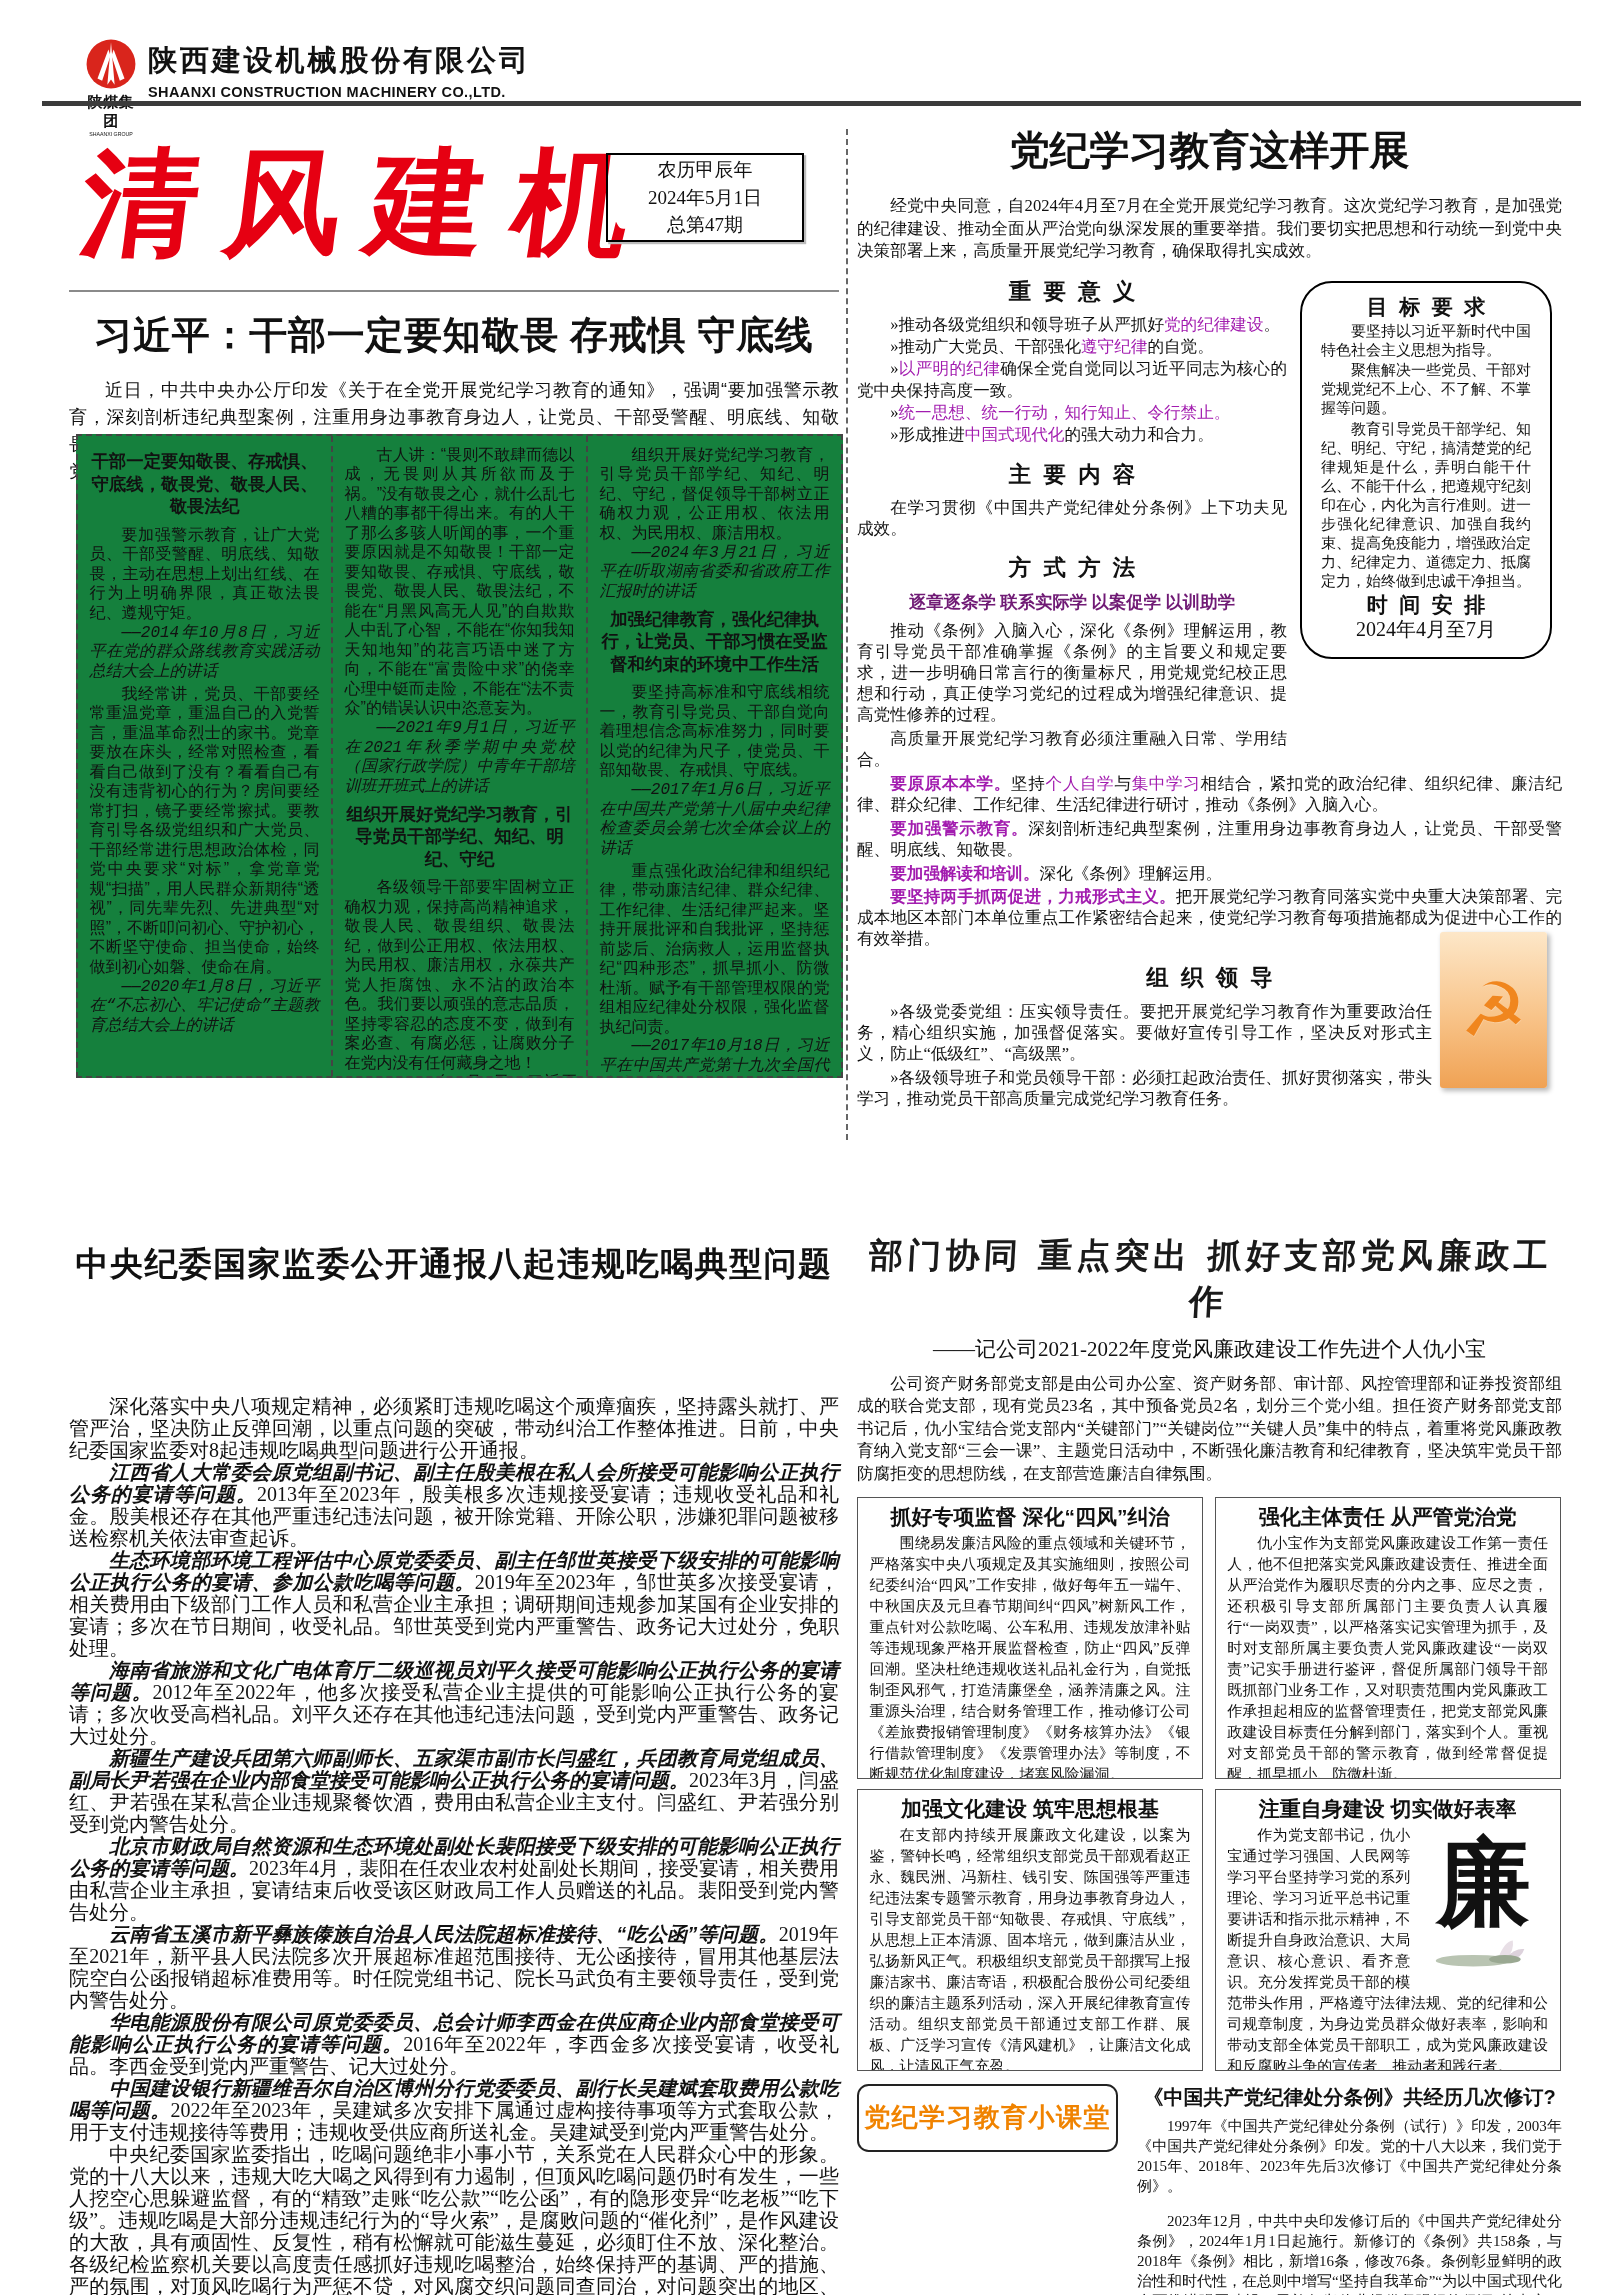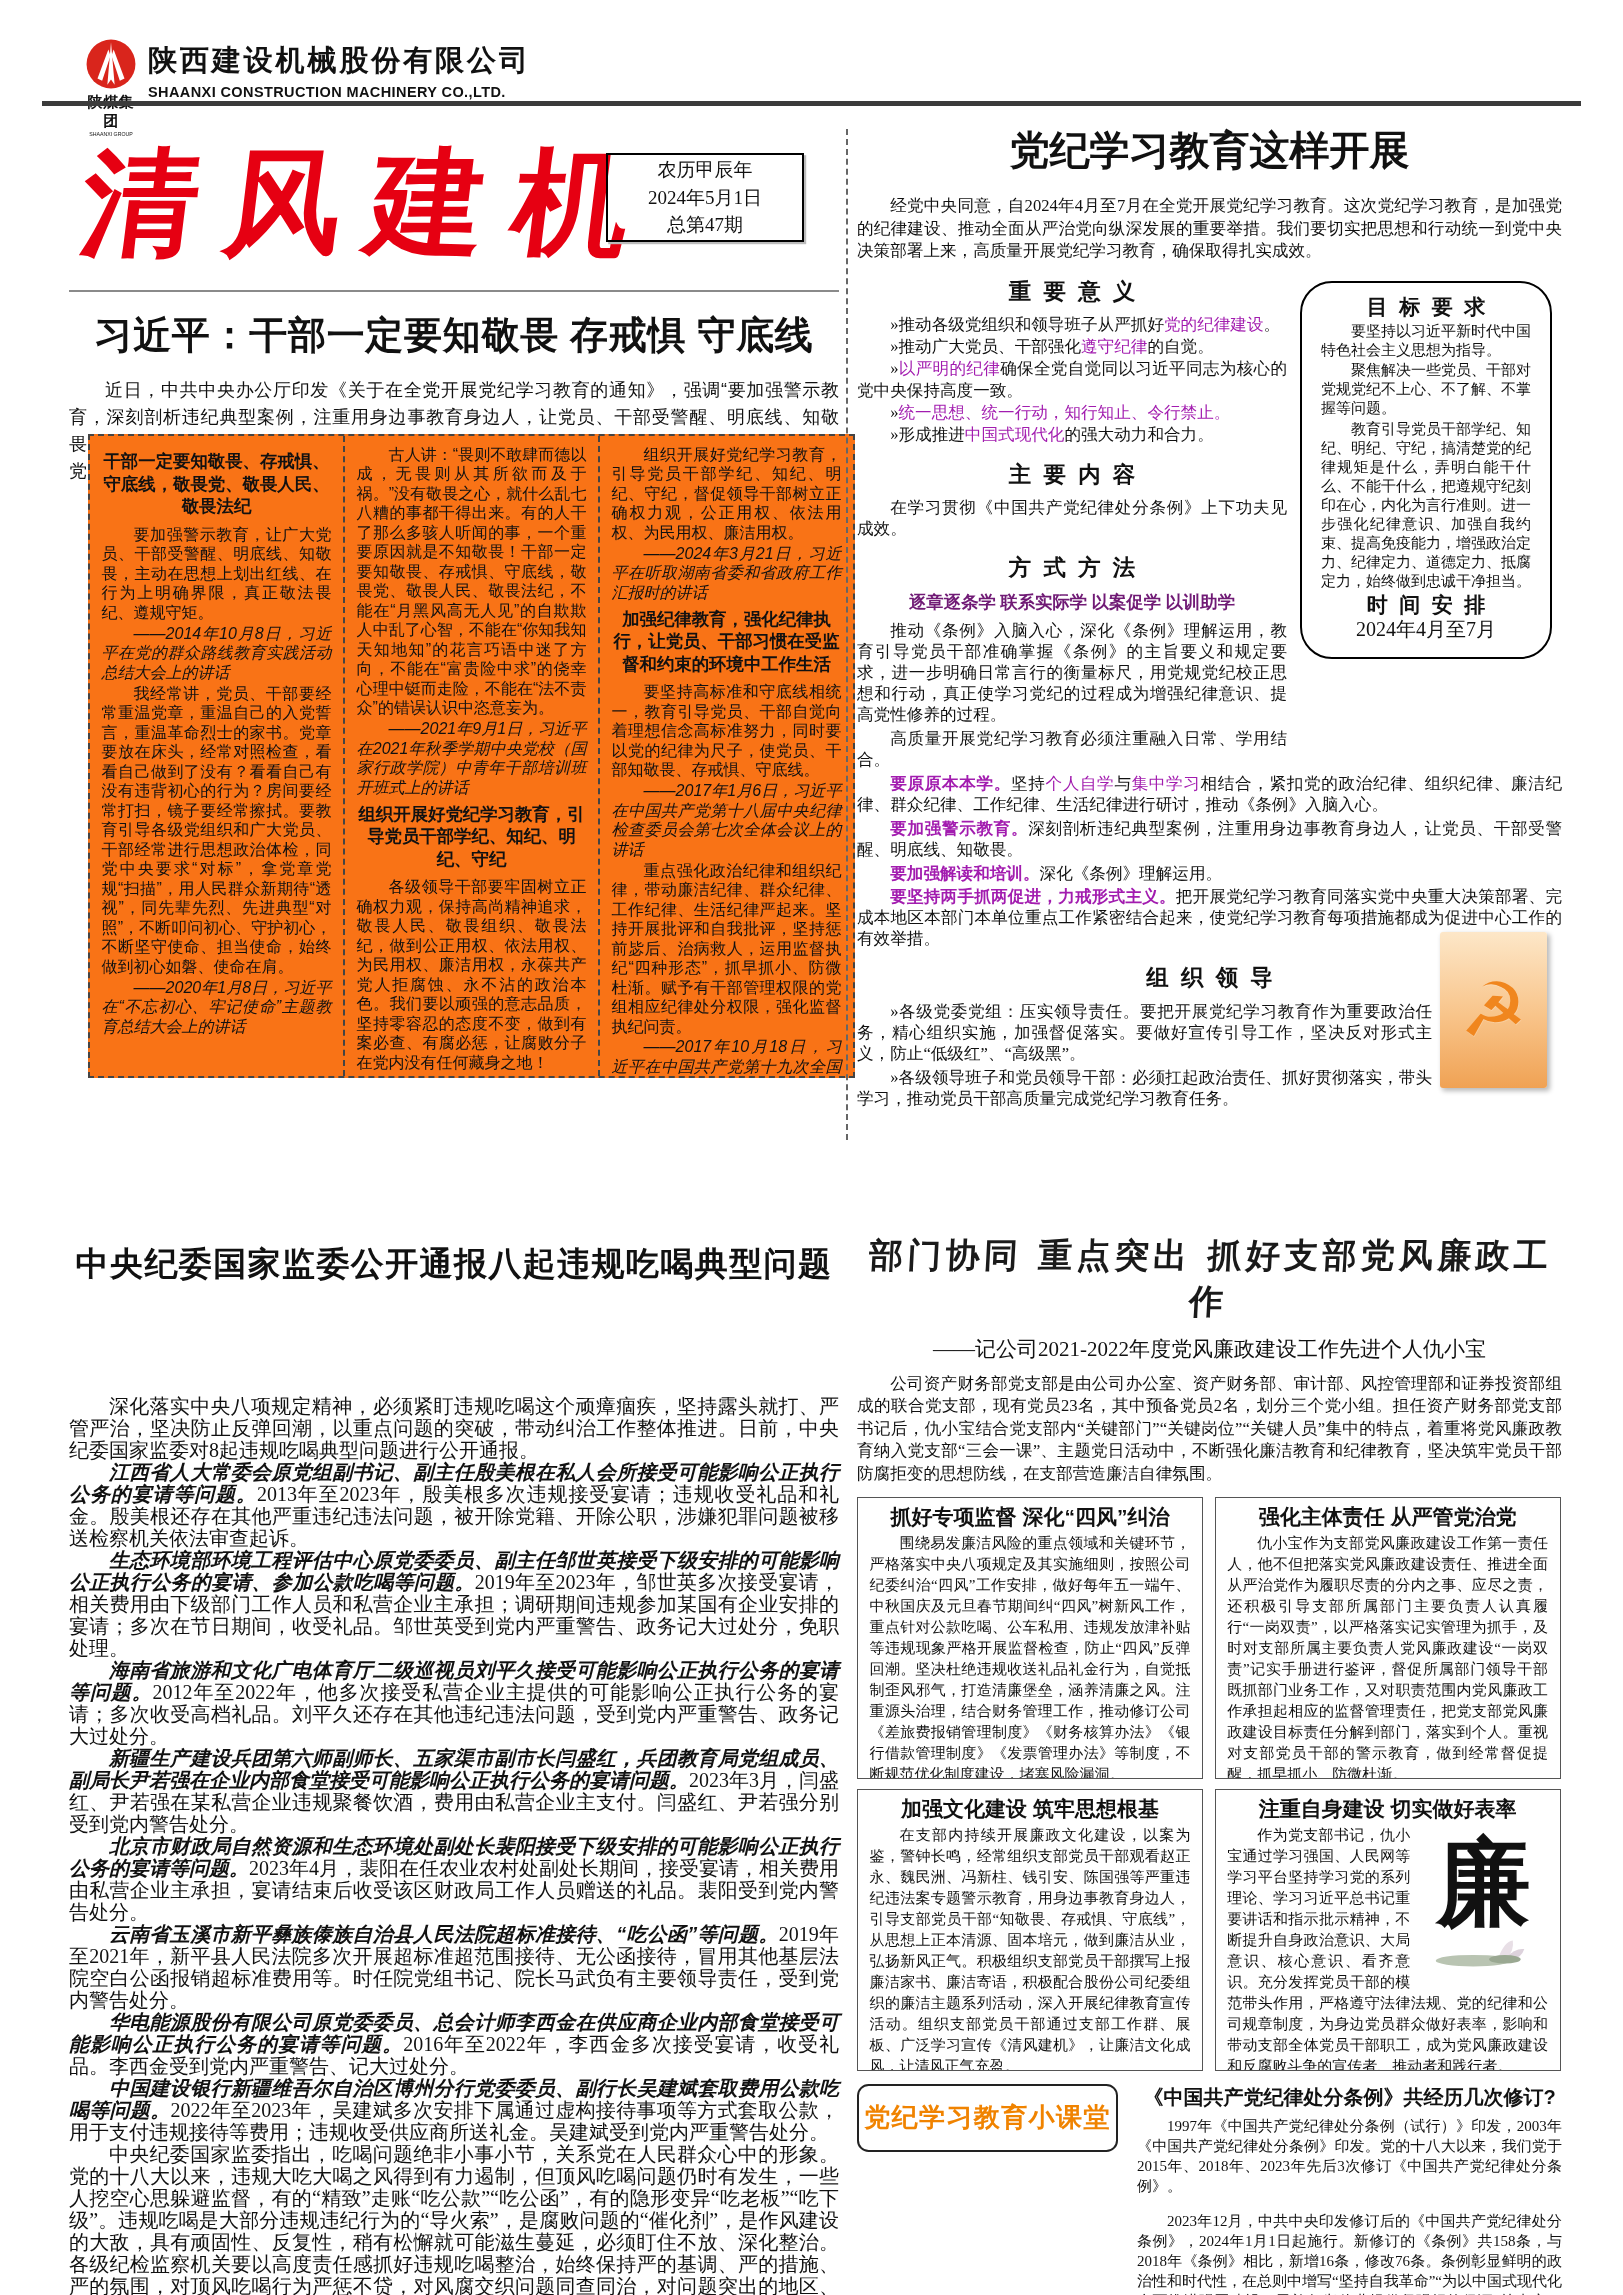--- a/index.html
+++ b/index.html
@@ -19,28 +19,28 @@
       transform:skewX(-7deg);font-family:"DejaVu Serif","Liberation Serif",serif;white-space:nowrap;}
   .datebox{position:absolute;left:606px;top:153px;width:194px;height:85px;border:2.2px solid #000;
       box-shadow:2.2px 2.2px 0 #bbb;display:flex;flex-direction:column;justify-content:center;text-align:center;
       font-size:19px;line-height:27.5px;}
   .mast-rule{position:absolute;left:69px;top:290px;width:770px;height:2.2px;background:#8a8a8a;}
   
   .tl{position:absolute;left:69px;top:310px;width:770px;}
   .tl-h1{font-family:"Liberation Sans","DejaVu Sans",sans-serif;font-weight:bold;font-size:38px;text-align:center;letter-spacing:0.7px;}
   .tl-intro{margin-top:16px;font-size:18px;line-height:27px;text-align:justify;text-indent:2em;
       font-family:"Liberation Sans","DejaVu Sans",sans-serif;}
-  .qbox{position:absolute;left:88px;top:434px;width:767px;height:644px;border:2.2px dashed #444;
-      display:flex;box-sizing:border-box;background:#f97316;}
+  .qbox{position:absolute;left:76px;top:434px;width:767px;height:644px;border:2.2px dashed #444;
+      display:flex;box-sizing:border-box;background:#15803d;}
   .qcol{flex:1;padding:8.7px 11.6px;border-right:2.2px dashed #444;font-size:16px;line-height:19.5px;
       text-align:justify;overflow:hidden;font-family:"Liberation Sans","DejaVu Sans",sans-serif;}
   .qcol:last-child{border-right:none;}
   .qhead{font-weight:bold;text-align:center;font-size:17.4px;line-height:22.4px;margin:5.8px 0 7.2px;}
   .qp{text-indent:2em;margin:0 0 1.4px;}
-  .qcite{font-style:italic;text-indent:2em;margin:0 0 1.4px;font-family:Liberation Sans, sans-serif;}
+  .qcite{font-style:italic;text-indent:2em;margin:0 0 1.4px;font-family:Liberation Mono, monospace;}
   
   .vdiv{position:absolute;left:846px;top:129px;height:1011px;border-left:2.2px dashed #666;}
   .rt{position:absolute;left:857px;top:123px;width:705px;}
   .rt-title{font-family:"Liberation Sans","DejaVu Sans",sans-serif;font-weight:bold;font-size:40px;text-align:center;}
   .rt-intro{margin-top:17.4px;font-size:16.6px;line-height:22.4px;text-align:justify;text-indent:2em;}
   .sec-head{font-family:"Liberation Sans","DejaVu Sans",sans-serif;font-size:22.4px;font-weight:600;
       letter-spacing:.55em;text-align:center;text-indent:.55em;margin:13px 0 7.2px;}
   .rt-leftcol{width:430px;}
   .bullet{font-size:16.6px;line-height:22px;text-align:justify;text-indent:2em;margin:0;}
   .hl{color:#a21caf;}

